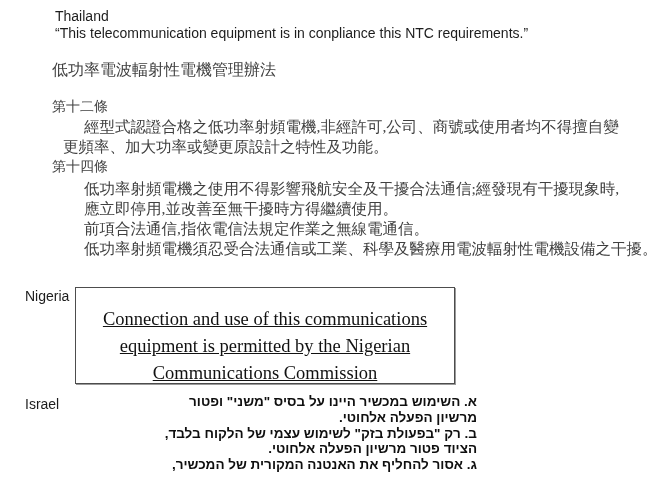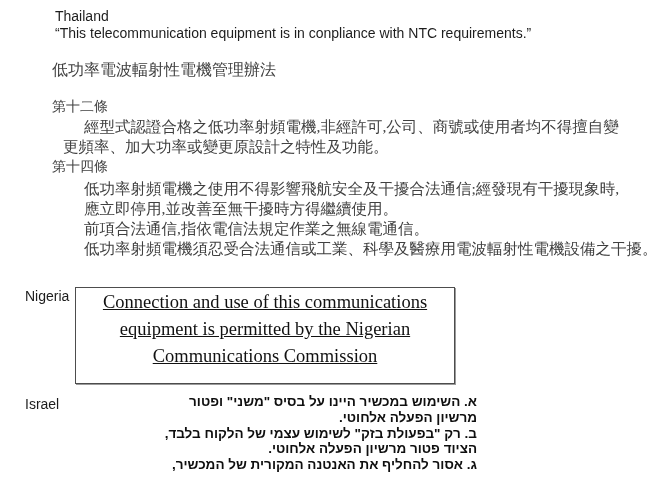--- a/index.html
+++ b/index.html
@@ -38,21 +38,21 @@
   
   .nigeria-box {
     left: 75px;
     top: 287px;
     width: 380px;
     height: 97px;
     border: 1px solid #4d4d4d;
     box-shadow: 1px 1px 0 #9a9a9a;
     background: #ffffff;
     text-align: center;
-    padding-top: 1px;
+    padding-top: 18px;
     box-sizing: border-box;
   }
   .nigeria-line {
     font-family: "Liberation Serif", "DejaVu Serif", serif;
     font-size: 18.5px;
     line-height: 27px;
     color: #111111;
     text-decoration: underline;
   }
 
@@ -68,21 +68,21 @@
     font-size: 13.5px;
     line-height: 15.8px;
     color: #0f0f0f;
   }
   .hebrew-line { white-space: nowrap; }
 </style>
 </head>
 <body>
 
 <div class="abs sans-13" style="left:55px; top:8px;">Thailand</div>
-<div class="abs sans-13" style="left:55px; top:25px;">“This telecommunication equipment is in conpliance with NTC requirements.”</div>
+<div class="abs sans-13" style="left:55px; top:25px;">“This telecommunication equipment is in conpliance this NTC requirements.”</div>
 
 <div class="abs cjk cjk-title" style="left:52px; top:60px;">低功率電波輻射性電機管理辦法</div>
 
 <div class="abs cjk cjk-heading" style="left:52px; top:97px;">第十二條</div>
 <div class="abs cjk" style="left:84px; top:117px;">經型式認證合格之低功率射頻電機,非經許可,公司、商號或使用者均不得擅自變</div>
 <div class="abs cjk" style="left:63px; top:137px;">更頻率、加大功率或變更原設計之特性及功能。</div>
 
 <div class="abs cjk cjk-heading" style="left:52px; top:157px;">第十四條</div>
 <div class="abs cjk" style="left:84px; top:179px;">低功率射頻電機之使用不得影響飛航安全及干擾合法通信;經發現有干擾現象時,</div>
 <div class="abs cjk" style="left:84px; top:199px;">應立即停用,並改善至無干擾時方得繼續使用。</div>

